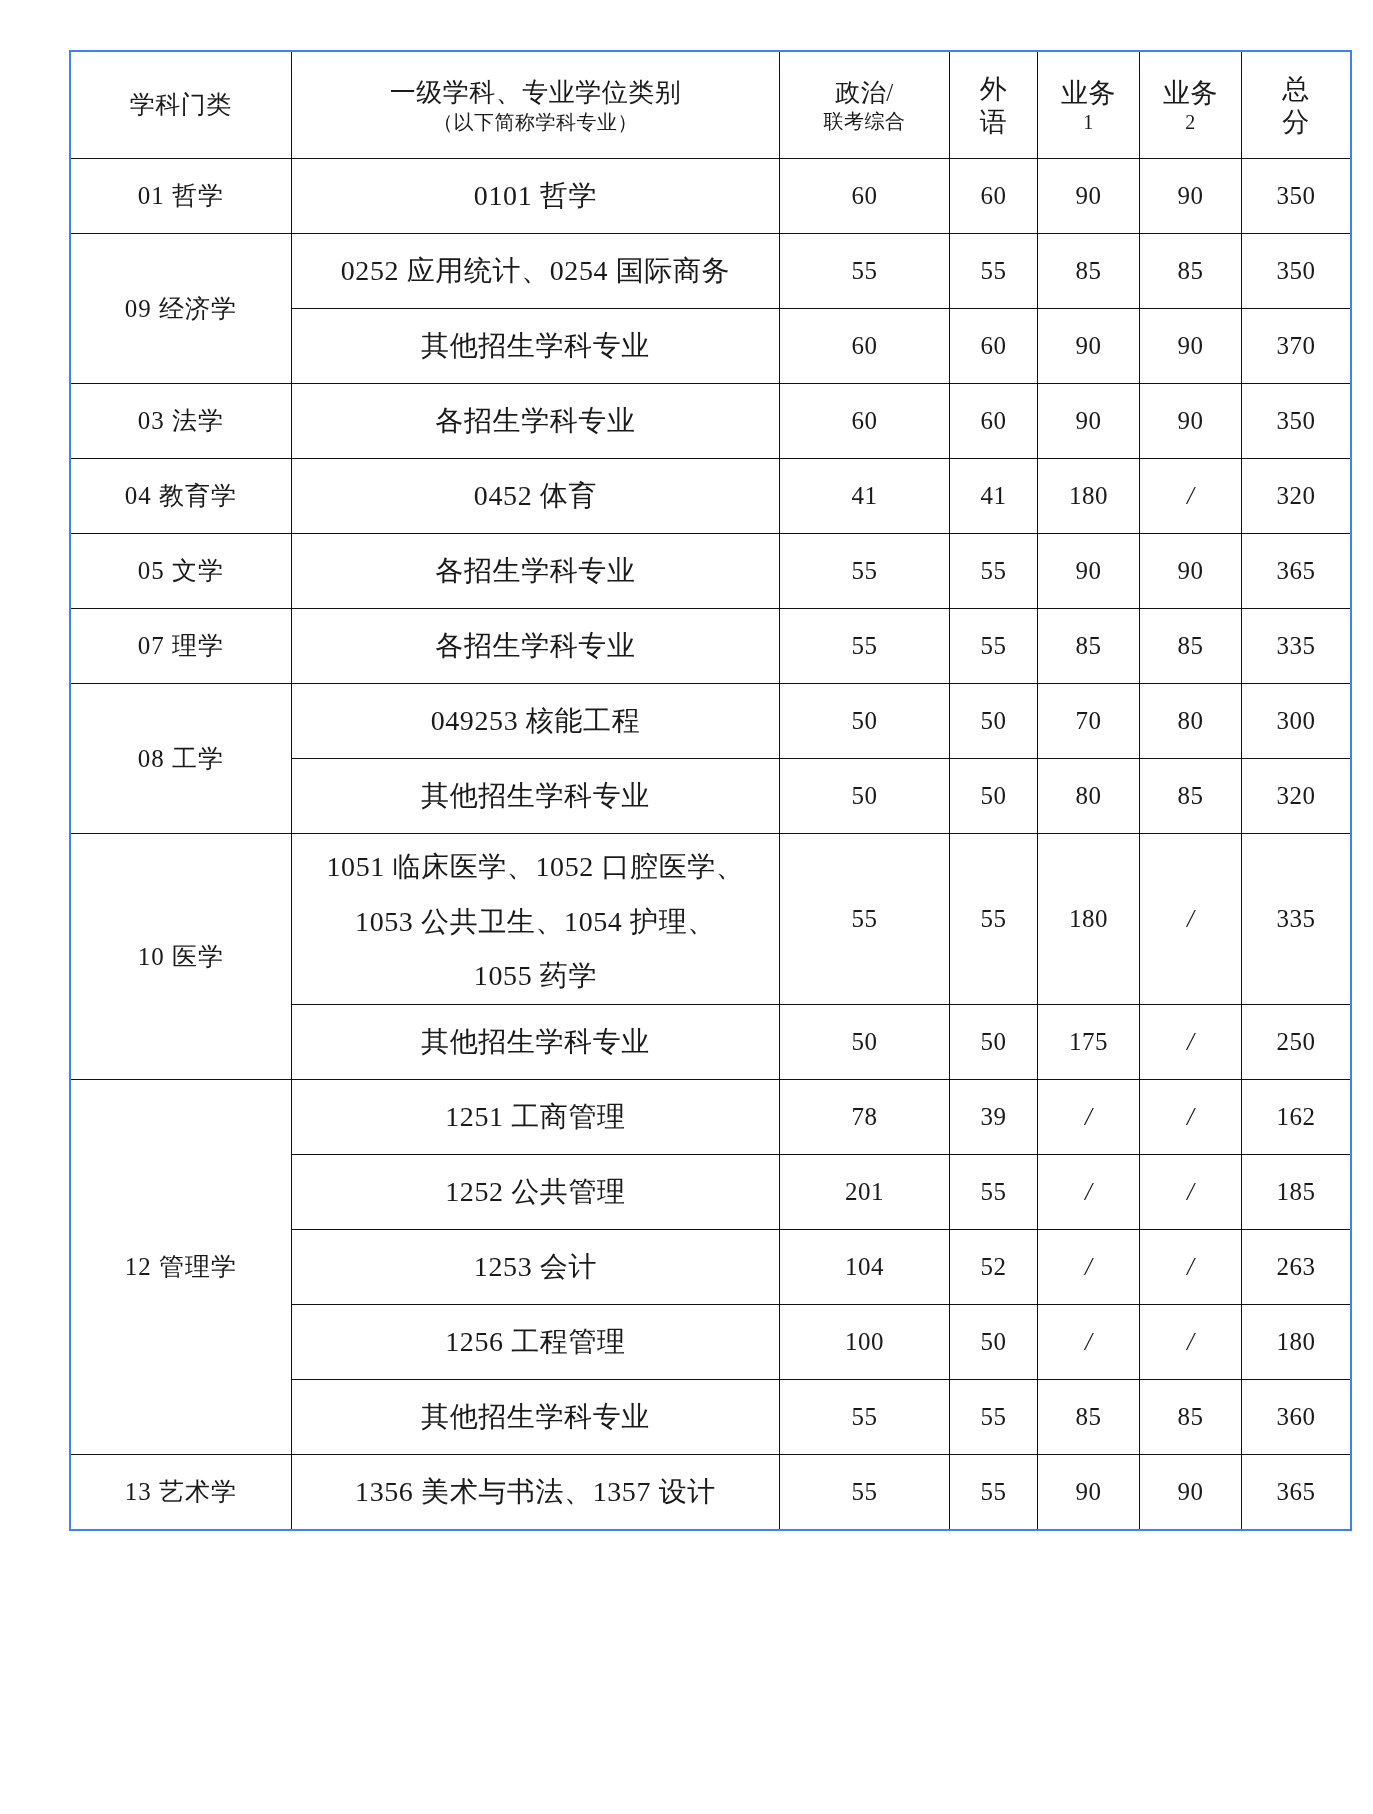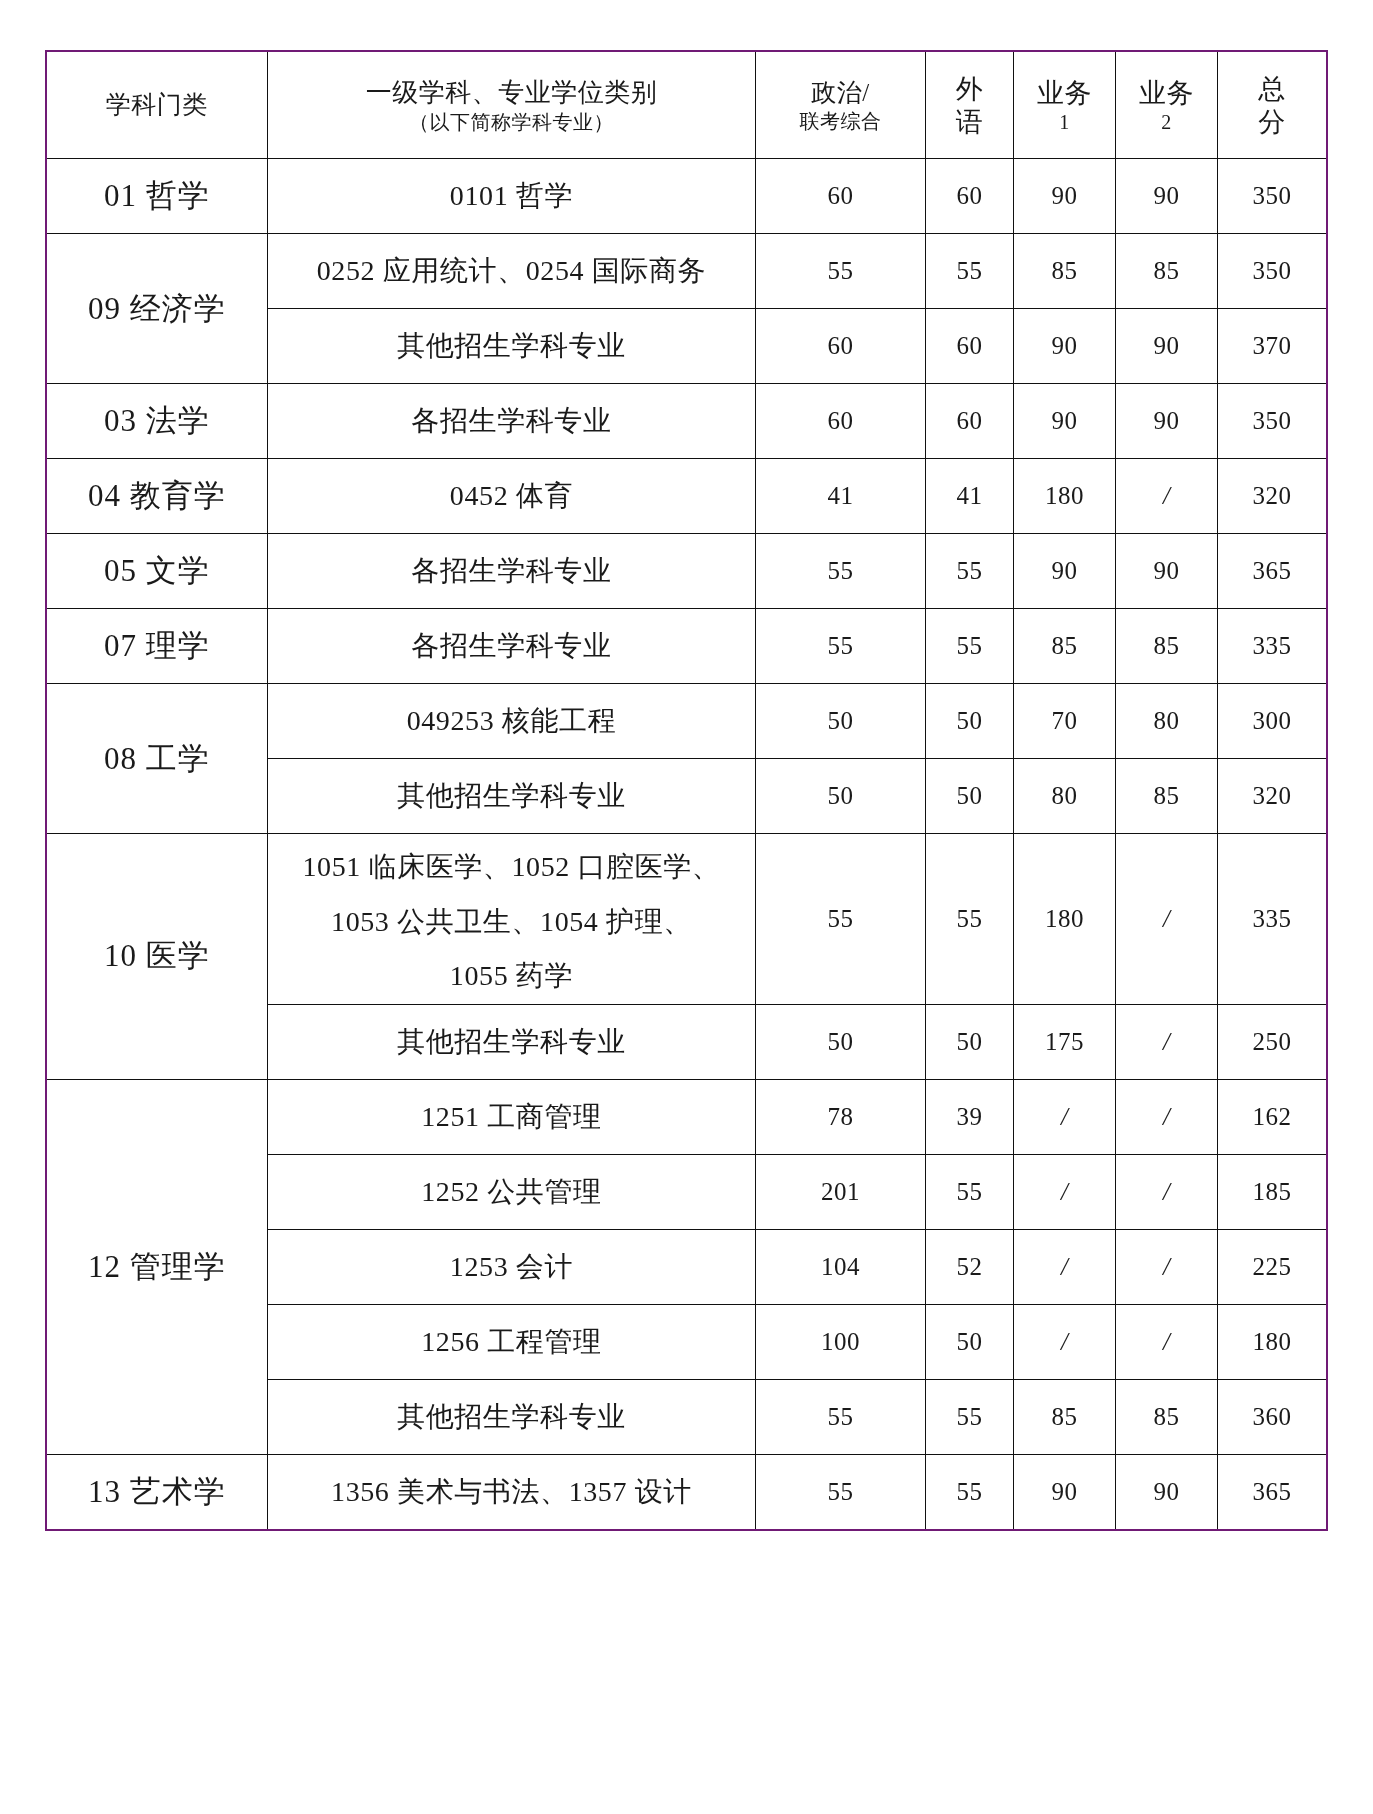--- a/index.html
+++ b/index.html
@@ -18,21 +18,22 @@
     position: relative;
     width: 1373px;
     height: 1814px;
     box-sizing: border-box;
     padding: 50px 45px 0 45px;
   }
   table.score-table {
     border-collapse: collapse;
     width: 1283px;
     table-layout: fixed;
-    border: 2px solid #701a75;
+    border: 2px solid #3b82f6;
+    margin-left: 24px;
   }
   table.score-table td,
   table.score-table th {
     border: 1px solid #111;
     text-align: center;
     vertical-align: middle;
     font-weight: normal;
     padding: 0;
   }
   
@@ -63,21 +64,21 @@
 
   tbody td {
     font-size: 25px;
     height: 74px;
     line-height: 1.35;
   }
   td.cat {
     font-weight: bold;
     text-align: left;
     padding-left: 22px;
-    font-size: 31px;
+    font-size: 25px;
     letter-spacing: 1px;
   }
   td.major {
     text-align: left;
     padding-left: 22px;
     font-size: 28px;
     letter-spacing: 0.6px;
   }
   td.major.multi {
     line-height: 1.95;
@@ -250,21 +251,21 @@
           <td class="slash">/</td>
           <td class="slash">/</td>
           <td class="num">185</td>
         </tr>
         <tr>
           <td class="major">1253 会计</td>
           <td class="num">104</td>
           <td class="num">52</td>
           <td class="slash">/</td>
           <td class="slash">/</td>
-          <td class="num">225</td>
+          <td class="num">263</td>
         </tr>
         <tr>
           <td class="major">1256 工程管理</td>
           <td class="num">100</td>
           <td class="num">50</td>
           <td class="slash">/</td>
           <td class="slash">/</td>
           <td class="num">180</td>
         </tr>
         <tr>

